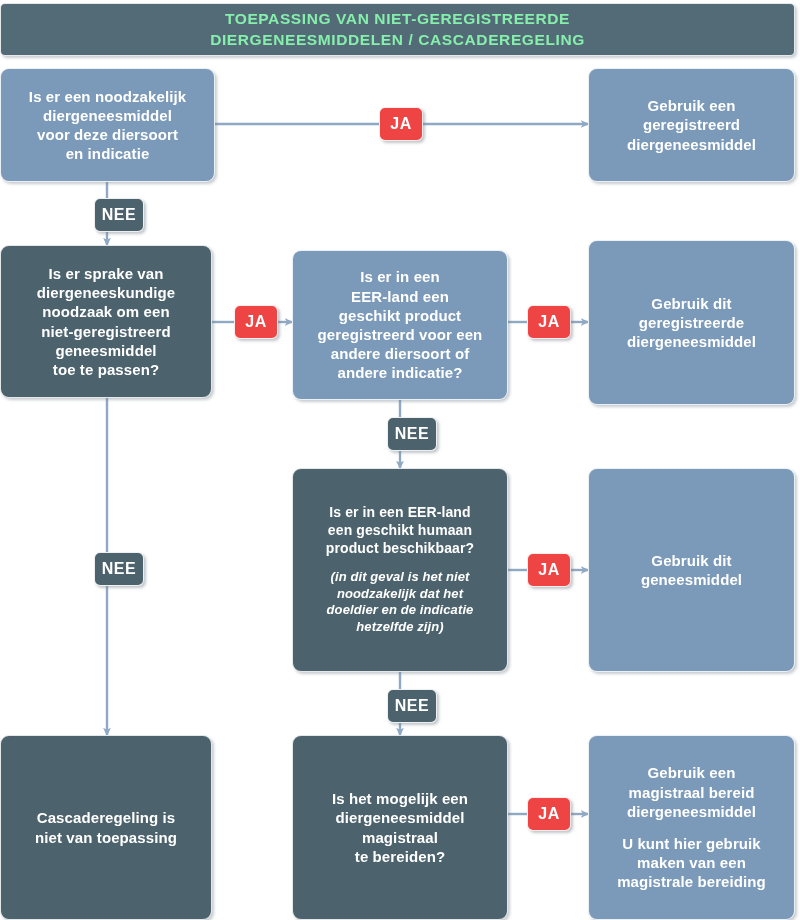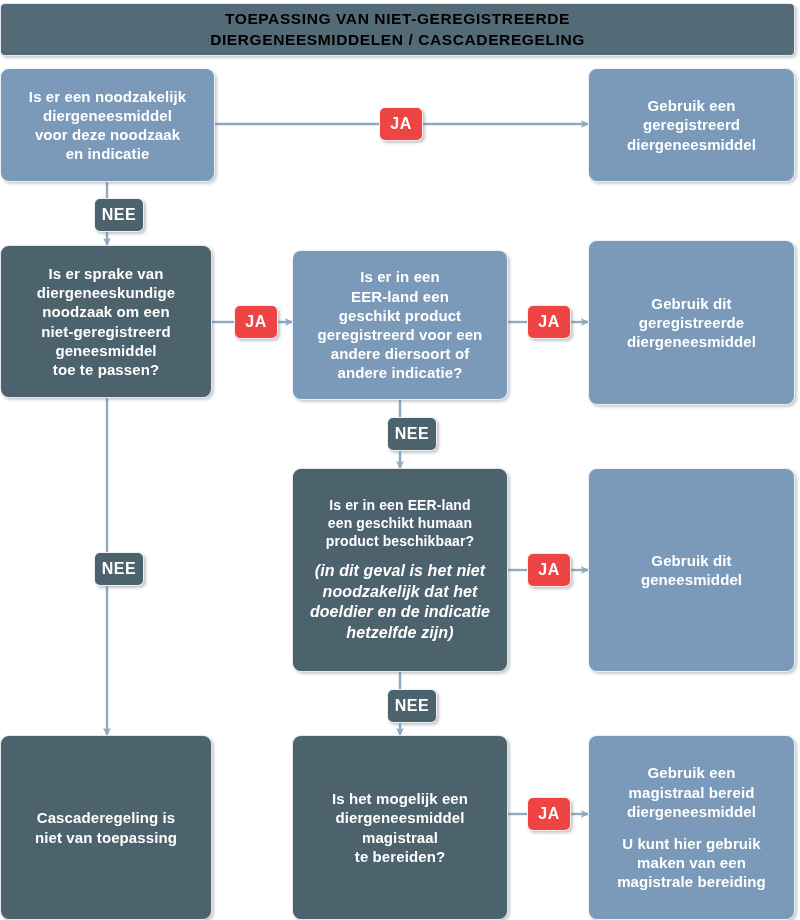--- a/index.html
+++ b/index.html
@@ -64,21 +64,21 @@
     height: 53px;
     background: #536b77;
     border: 1px solid rgba(255,255,255,0.85);
     border-radius: 5px;
     box-shadow: 2px 2px 3px rgba(120,130,140,0.40);
     box-sizing: border-box;
     display: flex;
     flex-direction: column;
     align-items: center;
     justify-content: center;
-    color: #000000;
+    color: #86efac;
     font-weight: bold;
     font-size: 15.5px;
     letter-spacing: 0.6px;
     line-height: 1.35;
     z-index: 2;
   }
 
   
   .badge {
     position: absolute;
@@ -94,21 +94,21 @@
     box-shadow: 2px 2px 3px rgba(120,130,140,0.45);
     z-index: 3;
     letter-spacing: 0.5px;
   }
   .badge.ja  { background: #ef4444; width: 44px; height: 34px; }
   .badge.nee { background: #4c626c; width: 50px; height: 34px; margin-left: 12px; }
 
   
   .fs15 { font-size: 15px; }
   .fs14 { font-size: 14px; }
-  .fs13 { font-size: 16px; }
+  .fs13 { font-size: 13px; }
   .note {
     font-style: italic;
     font-weight: bold;
     display: block;
     margin-top: 11px;
   }
   .gap { display: block; height: 13px; }
 </style>
 </head>
 <body>
@@ -154,21 +154,21 @@
 
   <div id="title-banner">
     <span>TOEPASSING VAN NIET-GEREGISTREERDE</span>
     <span>DIERGENEESMIDDELEN / CASCADEREGELING</span>
   </div>
 
   <div class="node light fs15" style="left:0px; top:68px; width:215px; height:114px;">
     <span class="lines">
       <span class="ln">Is er een noodzakelijk</span>
       <span class="ln">diergeneesmiddel</span>
-      <span class="ln">voor deze noodzaak</span>
+      <span class="ln">voor deze diersoort</span>
       <span class="ln">en indicatie</span>
     </span>
   </div>
 
   <div class="badge ja" style="left:379px; top:107px;">JA</div>
 
   <div class="node light fs15" style="left:588px; top:68px; width:207px; height:114px;">
     <span class="lines">
       <span class="ln">Gebruik een</span>
       <span class="ln">geregistreerd</span>

